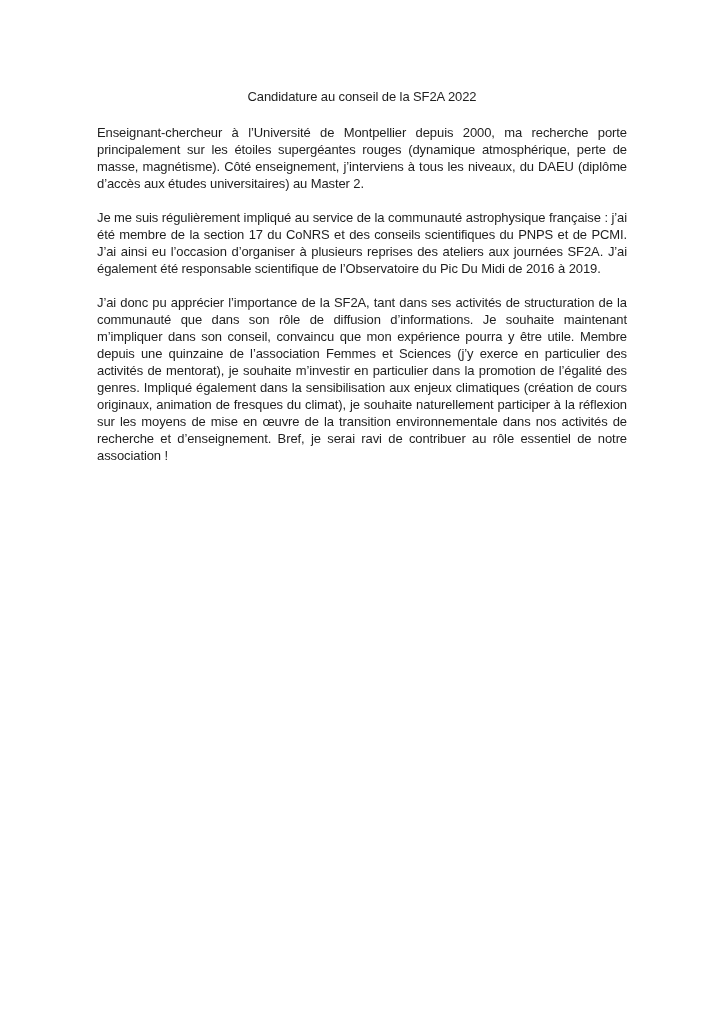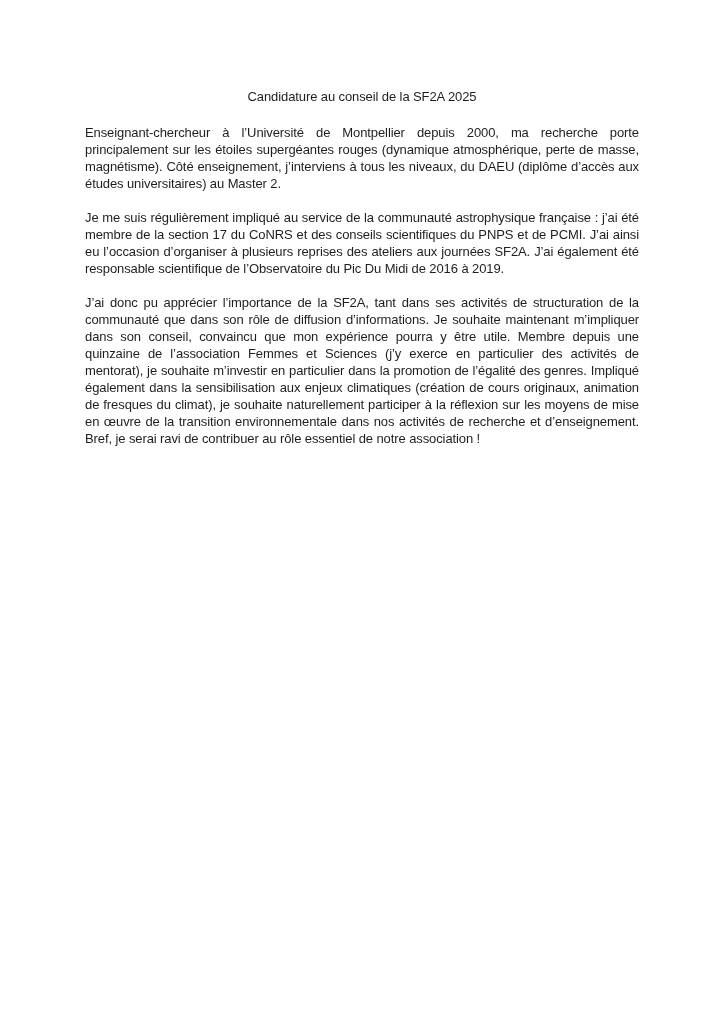--- a/index.html
+++ b/index.html
@@ -26,35 +26,35 @@
     color: #1e1e1e;
   }
   .doc-title {
     text-align: center;
     margin-bottom: 19px;
   }
   .doc-title div {
     margin: 0;
   }
   .doc-body p {
-    margin: 0;
+    margin: 12px;
     text-align: justify;
     text-justify: inter-word;
   }
   .doc-body p + p {
     margin-top: 17px;
   }
 </style>
 </head>
 <body>
 
 <div class="page" style="background: rgb(255, 255, 255); color: rgb(30, 30, 30);">
   <div class="doc">
     <div class="doc-title">
-      <div>Candidature au conseil de la SF2A 2025</div>
+      <div>Candidature au conseil de la SF2A 2022</div>
     </div>
     <div class="doc-body">
       <p>Enseignant-chercheur à l’Université de Montpellier depuis 2000, ma recherche porte principalement sur les étoiles supergéantes rouges (dynamique atmosphérique, perte de masse, magnétisme). Côté enseignement, j’interviens à tous les niveaux, du DAEU (diplôme d’accès aux études universitaires) au Master 2.</p>
       <p>Je me suis régulièrement impliqué au service de la communauté astrophysique française : j’ai été membre de la section 17 du CoNRS et des conseils scientifiques du PNPS et de PCMI. J’ai ainsi eu l’occasion d’organiser à plusieurs reprises des ateliers aux journées SF2A. J’ai également été responsable scientifique de l’Observatoire du Pic Du Midi de 2016 à 2019.</p>
       <p>J’ai donc pu apprécier l’importance de la SF2A, tant dans ses activités de structuration de la communauté que dans son rôle de diffusion d’informations. Je souhaite maintenant m’impliquer dans son conseil, convaincu que mon expérience pourra y être utile. Membre depuis une quinzaine de l’association Femmes et Sciences (j’y exerce en particulier des activités de mentorat), je souhaite m’investir en particulier dans la promotion de l’égalité des genres. Impliqué également dans la sensibilisation aux enjeux climatiques (création de cours originaux, animation de fresques du climat), je souhaite naturellement participer à la réflexion sur les moyens de mise en œuvre de la transition environnementale dans nos activités de recherche et d’enseignement. Bref, je serai ravi de contribuer au rôle essentiel de notre association !</p>
     </div>
   </div>
 </div>
 
 </body></html>

